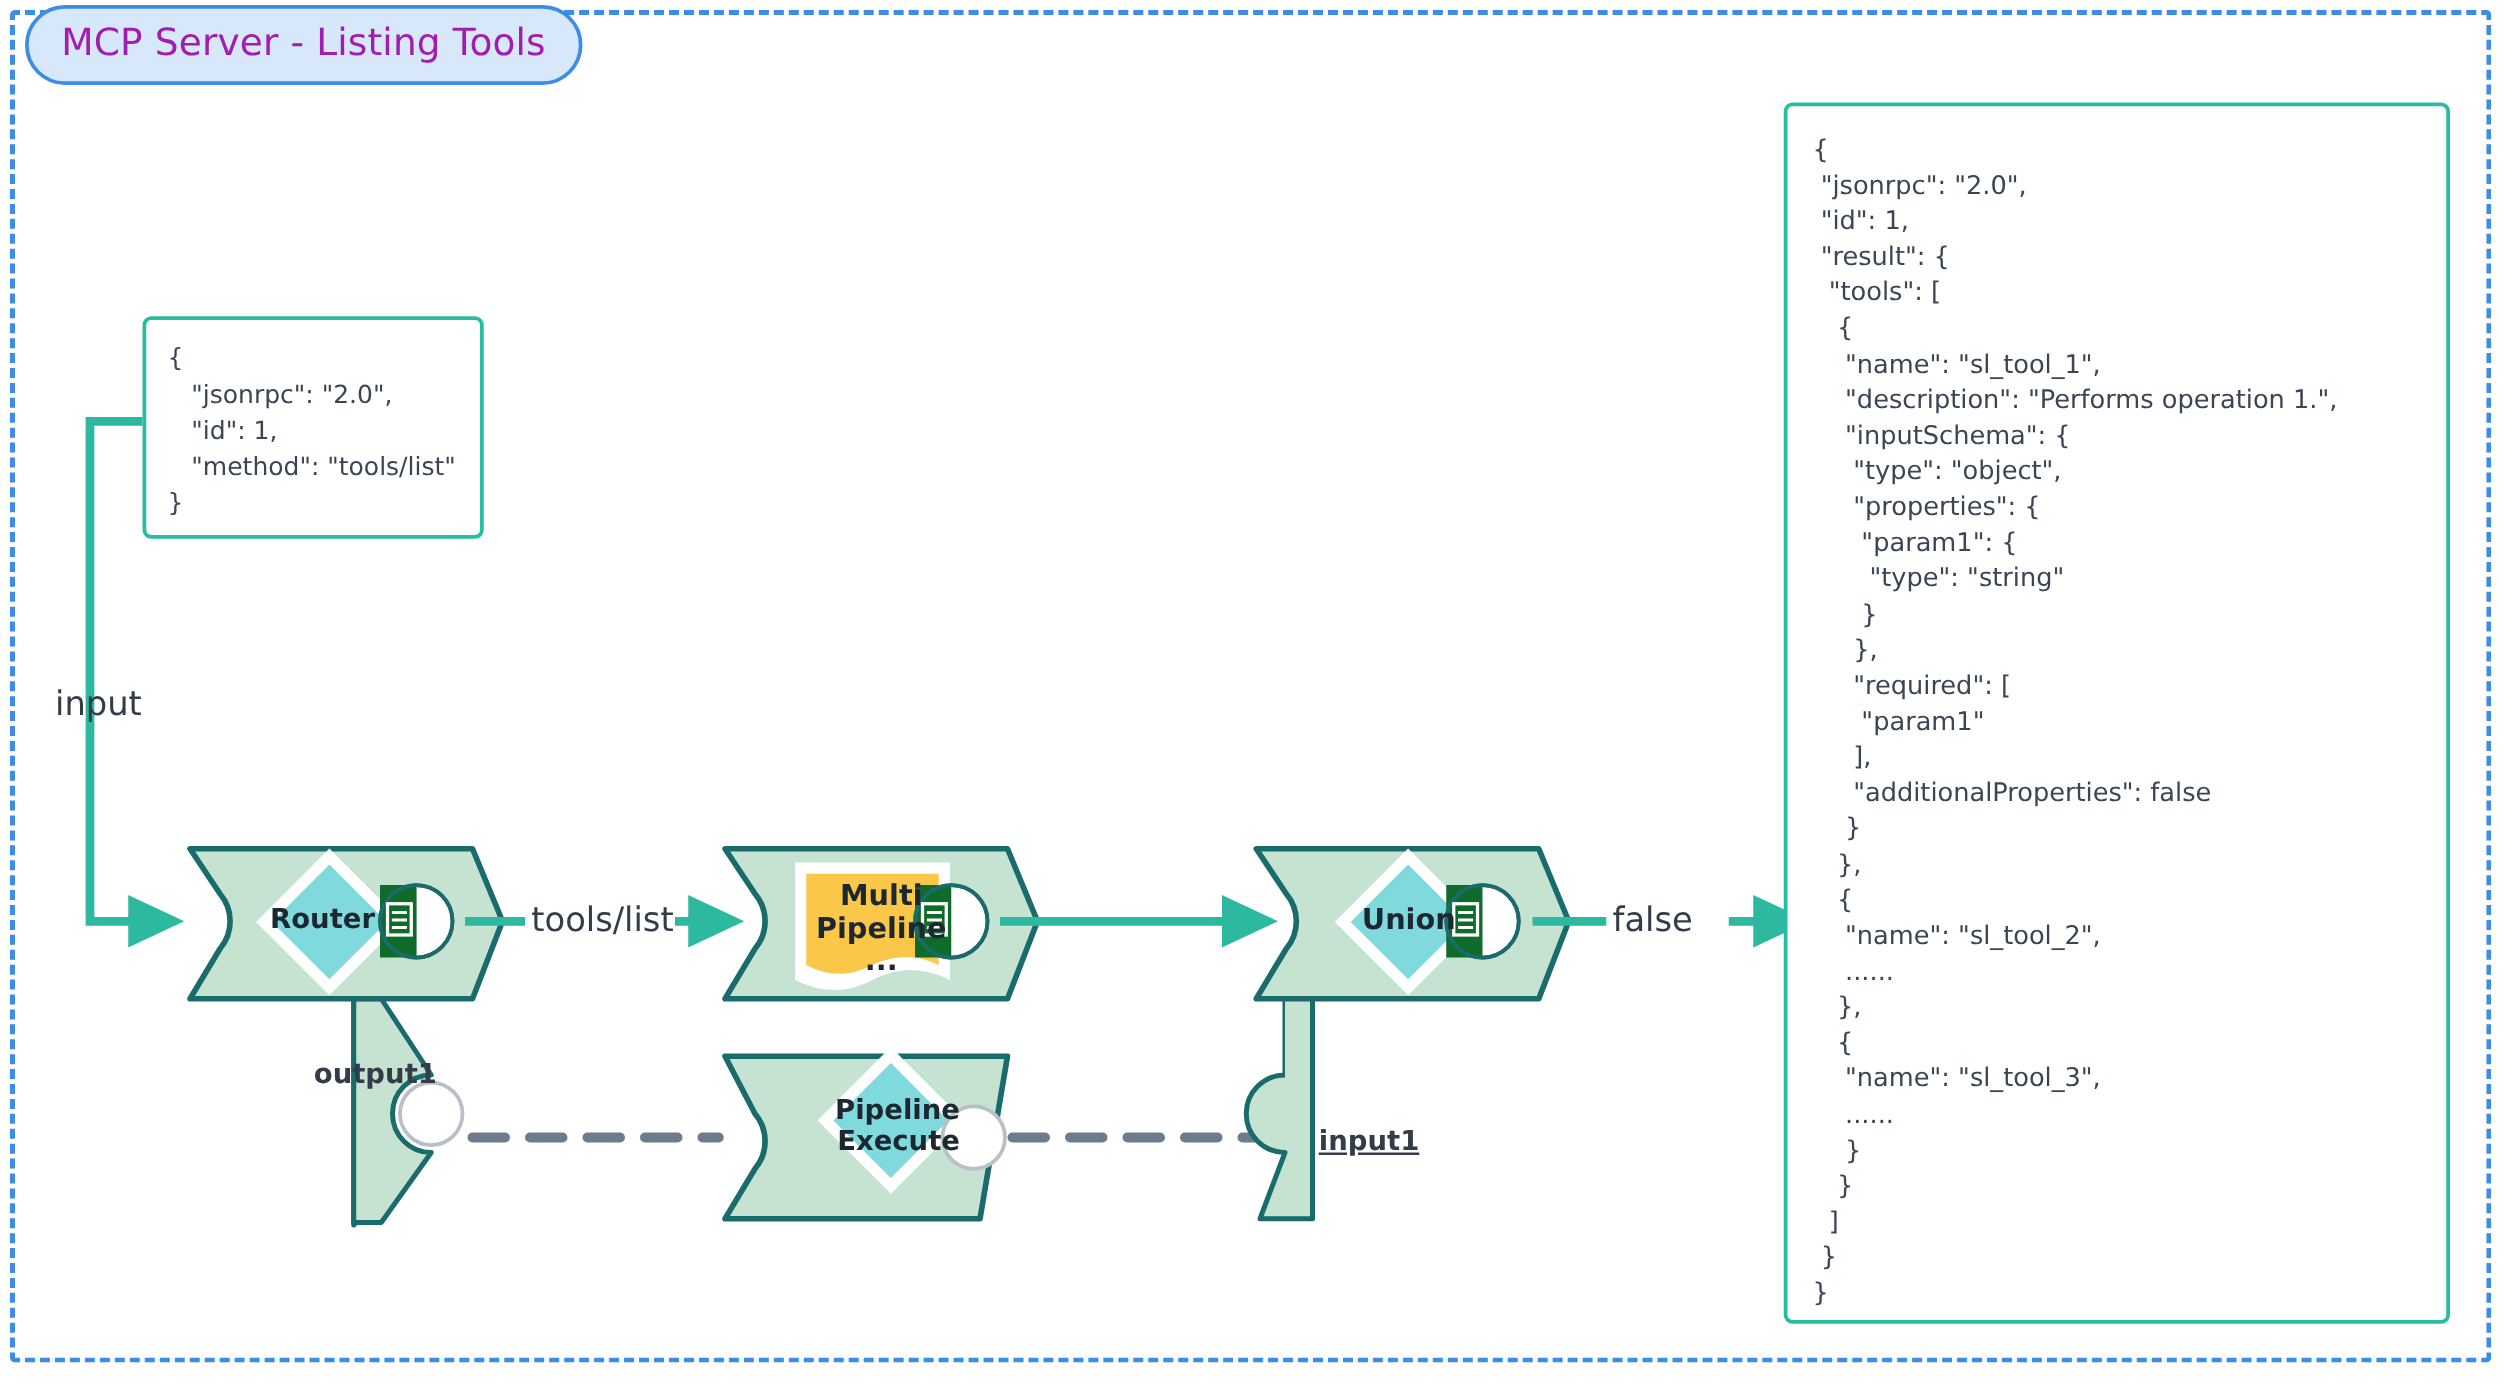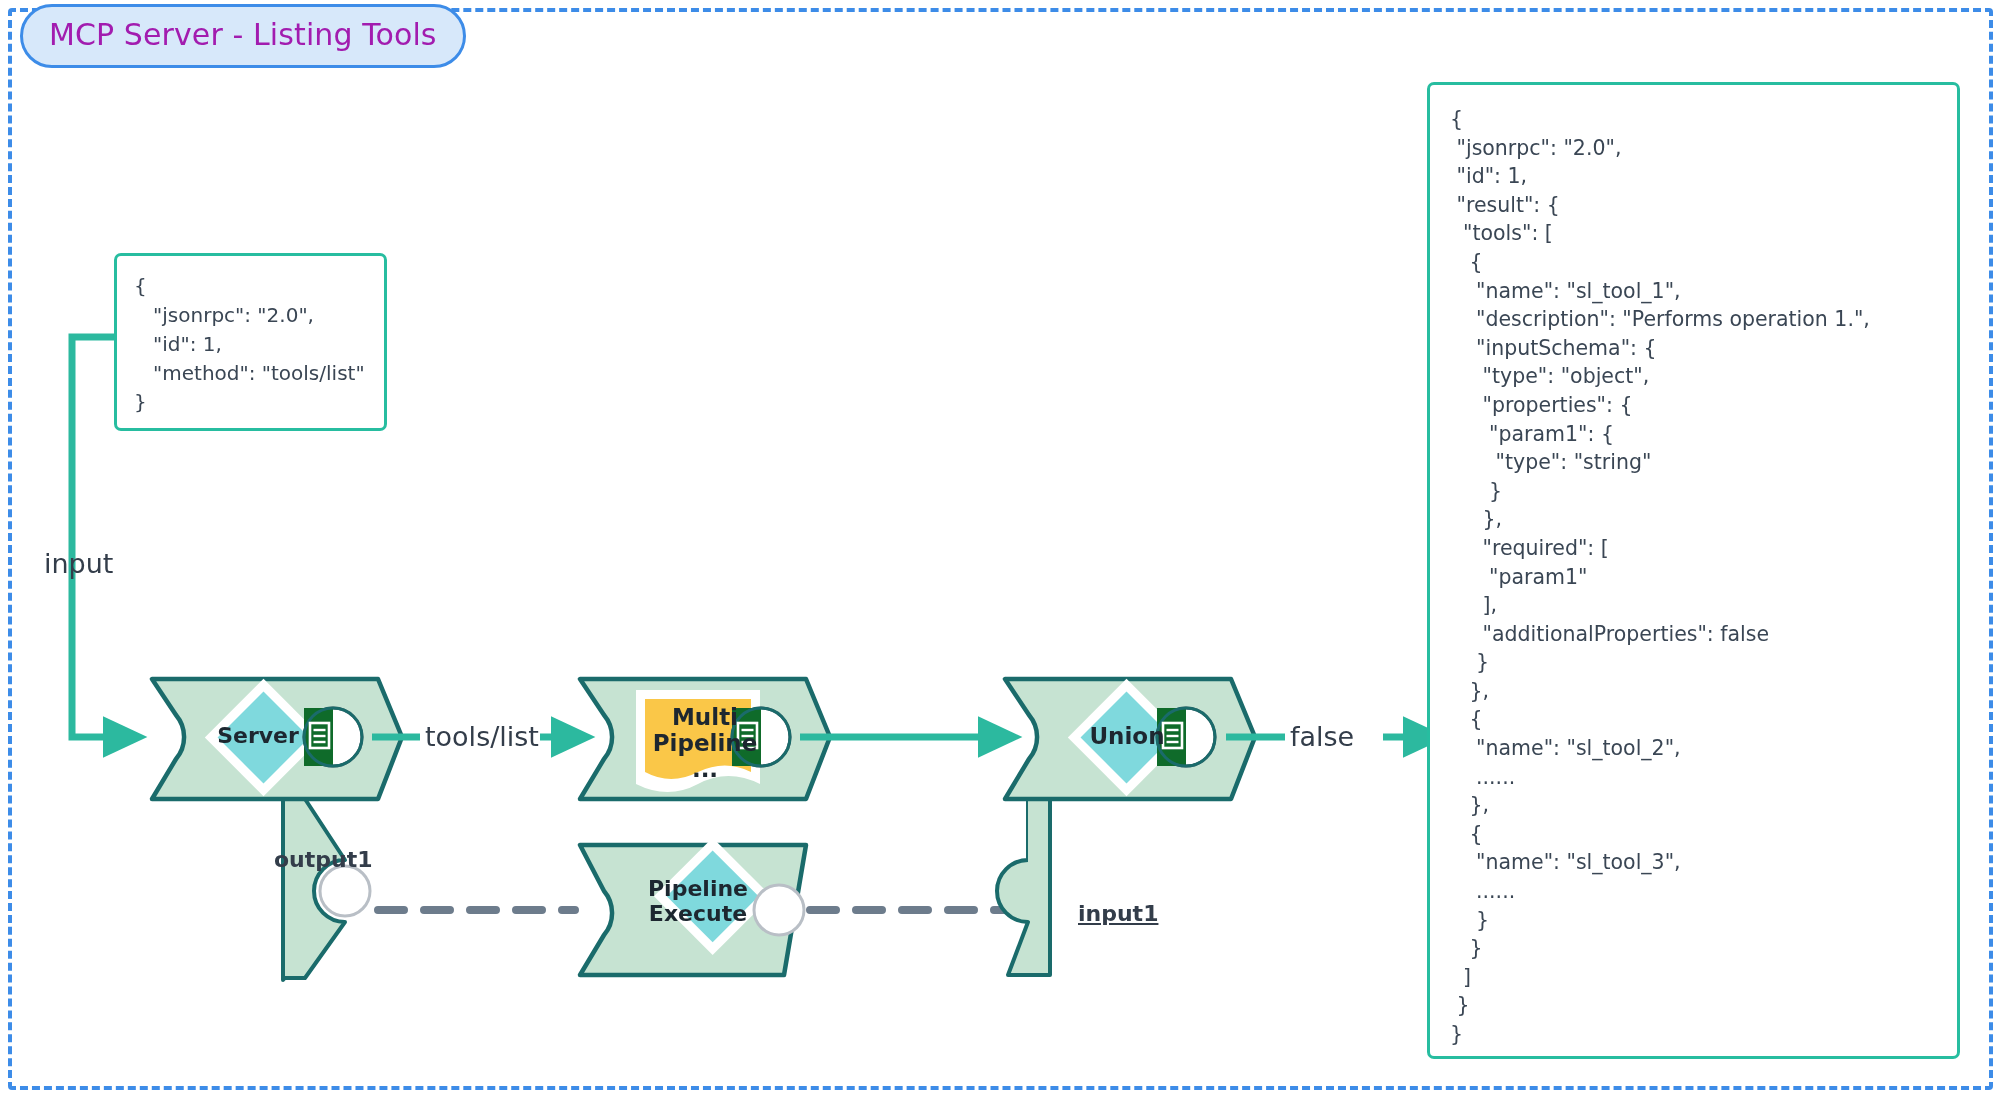--- a/index.html
+++ b/index.html
@@ -71,41 +71,41 @@
   }
 
   
   .lbl{
     position:absolute;
     color:#333d4a;
     white-space:nowrap;
     z-index:30;
   }
   .lbl.edge{font-size:27px;}
-  .lbl.port{font-size:22px;font-weight:bold;margin-left:23px;}
+  .lbl.port{font-size:22px;font-weight:bold;}
   #lbl-input{left:44px;top:536px;margin-top:12px;}
   #lbl-toolslist{left:425px;top:721px;}
   #lbl-output{left:1290px;top:721px;}
   #lbl-output1{left:251px;top:847px;}
   #lbl-input1{left:1055px;top:901px;text-decoration:underline;}
 
   
   .node-lbl{
     position:absolute;
     text-align:center;
     font-weight:bold;
     color:#1d2730;
     z-index:31;
     line-height:1.14;
     pointer-events:none;
   }
   #lbl-router{left:198px;top:723px;width:120px;font-size:22px;}
   #lbl-multipipeline{left:640px;top:704px;width:130px;font-size:23px;}
   #lbl-union{left:1072px;top:723px;width:110px;font-size:23px;}
-  #lbl-pipelineexec{left:628px;top:876px;width:140px;font-size:22px;}
+  #lbl-pipelineexec{left:628px;top:876px;width:140px;font-size:22px;text-align:right;}
 </style>
 </head>
 <body>
 
 <div id="canvas"></div>
 
 <div id="title-pill">
   <span>MCP Server - Listing Tools</span>
 </div>
 
@@ -269,21 +269,21 @@
     <line x1="1383" y1="737" x2="1425" y2="737" stroke="#2cb99f" stroke-width="7" marker-end="url(#arrowTeal)"></line>
   </g>
 </svg>
 
 <div class="lbl edge" id="lbl-input">input</div>
 <div class="lbl edge" id="lbl-toolslist">tools/list</div>
 <div class="lbl edge" id="lbl-output">false</div>
 <div class="lbl port" id="lbl-output1">output1</div>
 <div class="lbl port" id="lbl-input1">input1</div>
 
-<div class="node-lbl" id="lbl-router">Server</div>
+<div class="node-lbl" id="lbl-router">Router</div>
 
 <div class="node-lbl" id="lbl-multipipeline">
   <div>Multi</div>
   <div>Pipeline ...</div>
 </div>
 
 <div class="node-lbl" id="lbl-union">Union</div>
 
 <div class="node-lbl" id="lbl-pipelineexec">
   <div>Pipeline</div>

